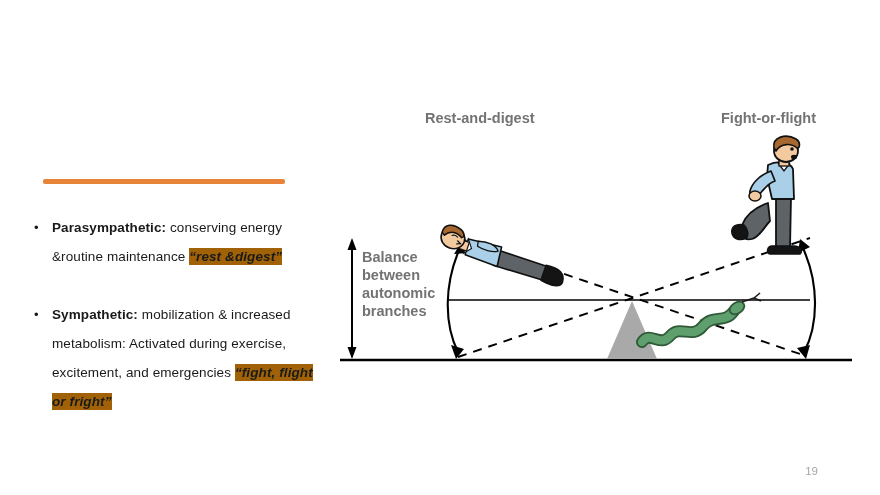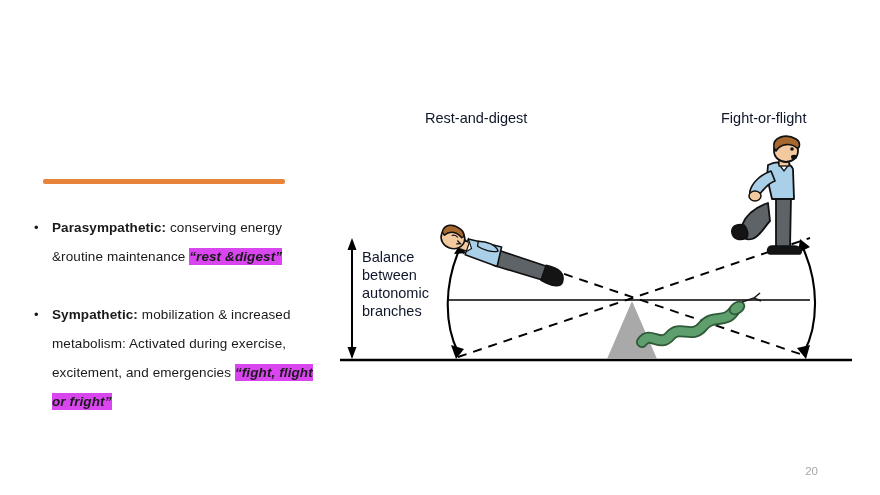--- a/index.html
+++ b/index.html
@@ -52,43 +52,43 @@
     left: 4px;
     top: 0px;
     font-size: 13px;
     line-height: 29px;
     color: #1a1a1a;
   }
   .bullet b {
     font-weight: bold;
   }
   .hl {
-    background: #d946ef;
+    background: #a16207;
     font-weight: bold;
     font-style: italic;
     padding: 1px 0;
     box-decoration-break: clone;
     -webkit-box-decoration-break: clone;
   }
 
   
   #figure {
     position: absolute;
     left: 336px;
     top: 96px;
     width: 528px;
     height: 310px;
   }
   #figure svg {
     display: block;
   }
   .fig-label {
     position: absolute;
-    font-weight: normal;
-    color: #0f172a;
+    font-weight: bold;
+    color: #737373;
     white-space: nowrap;
   }
   #lbl-rest   { left: 89px;  top: 14px;  font-size: 14.5px; }
   #lbl-fight  { left: 385px; top: 14px;  font-size: 14.5px; }
   #lbl-para   { left: 31px;  top: 266px; font-size: 15px; }
   #lbl-symp   { left: 332px; top: 266px; font-size: 15px; }
   #lbl-balance {
     left: 26px; top: 152px;
     font-size: 14.5px;
     line-height: 18px;
@@ -223,15 +223,15 @@
       </g>
 
     </svg>
 
     <div class="fig-label" id="lbl-rest">Rest-and-digest</div>
     <div class="fig-label" id="lbl-fight">Fight-or-flight</div>
     <div class="fig-label" id="lbl-balance">Balance between autonomic branches</div>
 
   </div>
 
-  <div id="page-num">20</div>
+  <div id="page-num">19</div>
 
 </div>
 
 </body></html>

